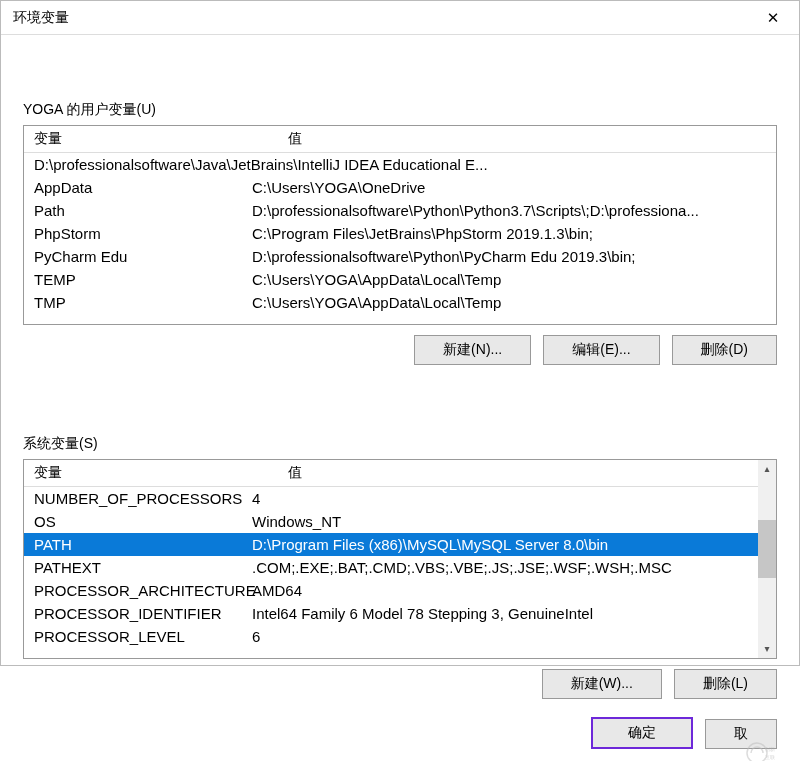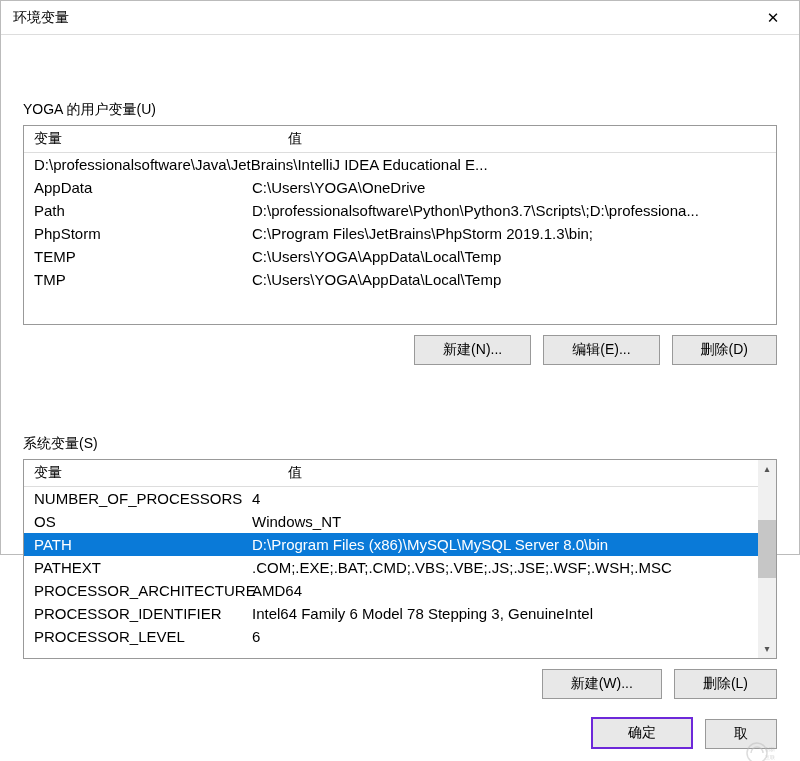--- a/index.html
+++ b/index.html
@@ -8,21 +8,21 @@
       font-size: 14px;
       background: #fff;
       width: 800px;
       height: 761px;
       overflow: hidden;
       position: relative;
     }
     .dialog {
       border: 1px solid #bbb;
       width: 800px;
-      height: 555px;
+      height: 666px;
       display: flex;
       flex-direction: column;
     }
     .titlebar {
       display: flex;
       justify-content: space-between;
       align-items: center;
       padding: 6px 10px 6px 12px;
       border-bottom: 1px solid #ddd;
       height: 34px;
@@ -174,20 +174,24 @@
               <div class="col-var">AppData</div>
               <div class="col-val">C:\Users\YOGA\OneDrive</div>
             </div>
             <div class="table-row">
               <div class="col-var">Path</div>
               <div class="col-val">D:\professionalsoftware\Python\Python3.7\Scripts\;D:\professiona...</div>
             </div>
             <div class="table-row">
               <div class="col-var">PhpStorm</div>
               <div class="col-val">C:\Program Files\JetBrains\PhpStorm 2019.1.3\bin;</div>
+            </div>
+            <div class="table-row">
+              <div class="col-var">PyCharm Edu</div>
+              <div class="col-val">D:\professionalsoftware\Python\PyCharm Edu 2019.3\bin;</div>
             </div>
             <div class="table-row">
               <div class="col-var">TEMP</div>
               <div class="col-val">C:\Users\YOGA\AppData\Local\Temp</div>
             </div>
             <div class="table-row">
               <div class="col-var">TMP</div>
               <div class="col-val">C:\Users\YOGA\AppData\Local\Temp</div>
             </div>
           </div>

